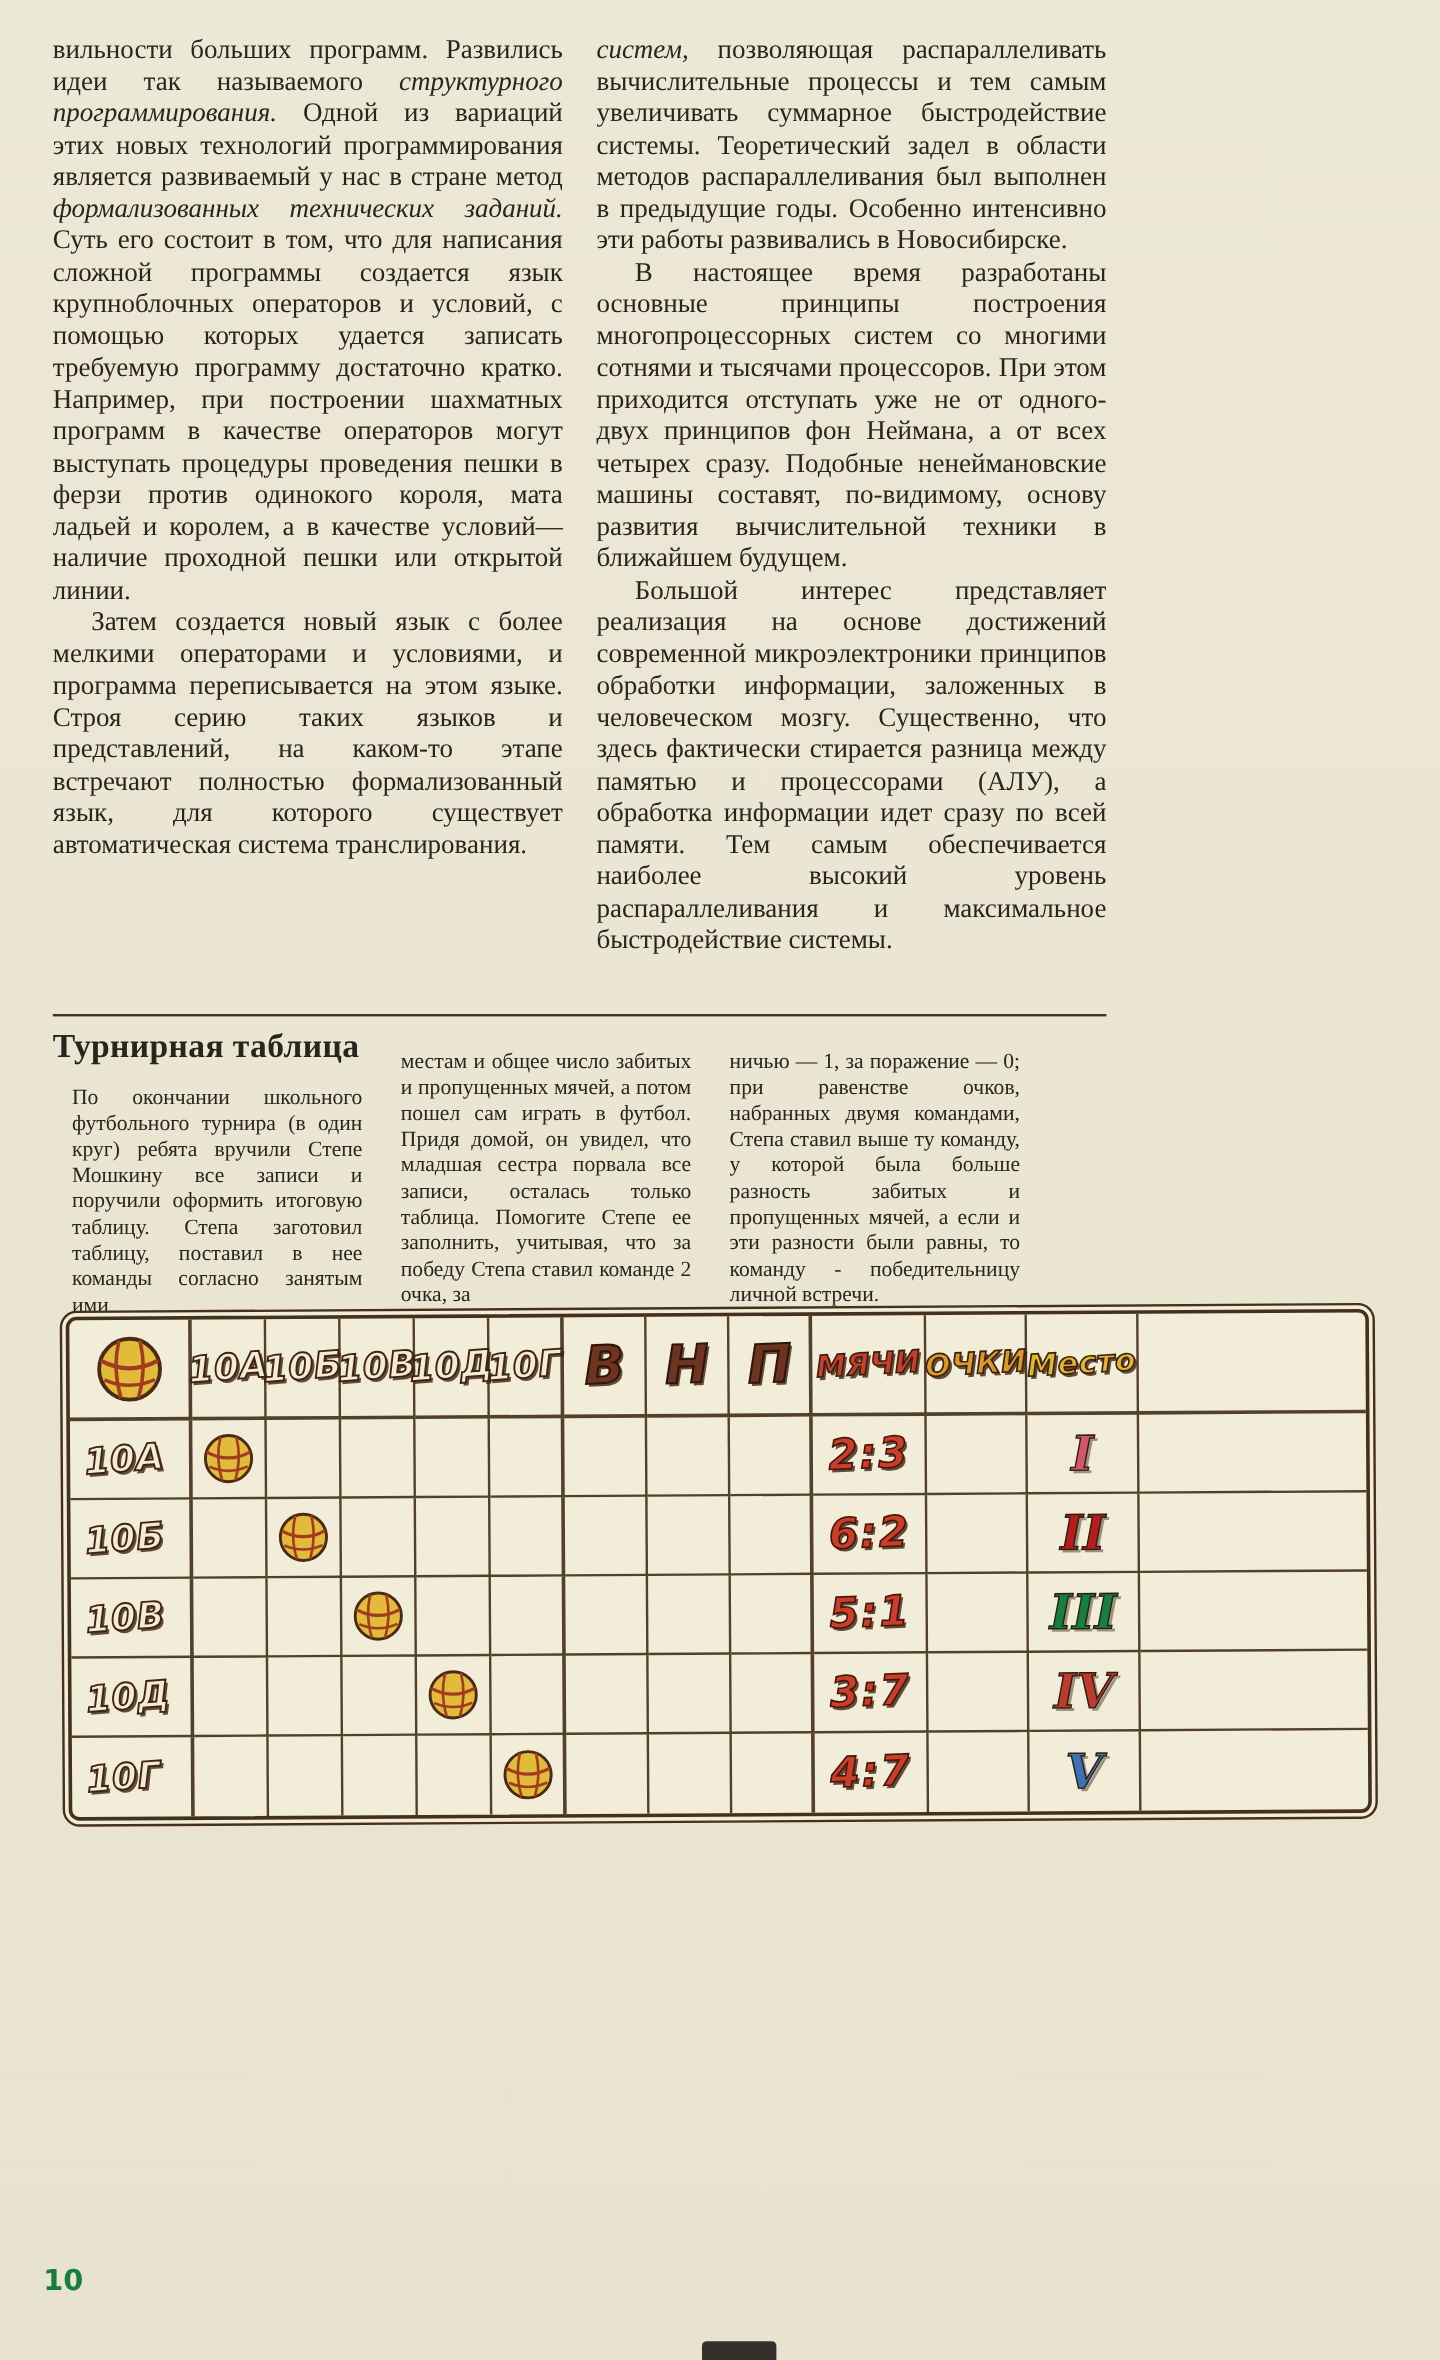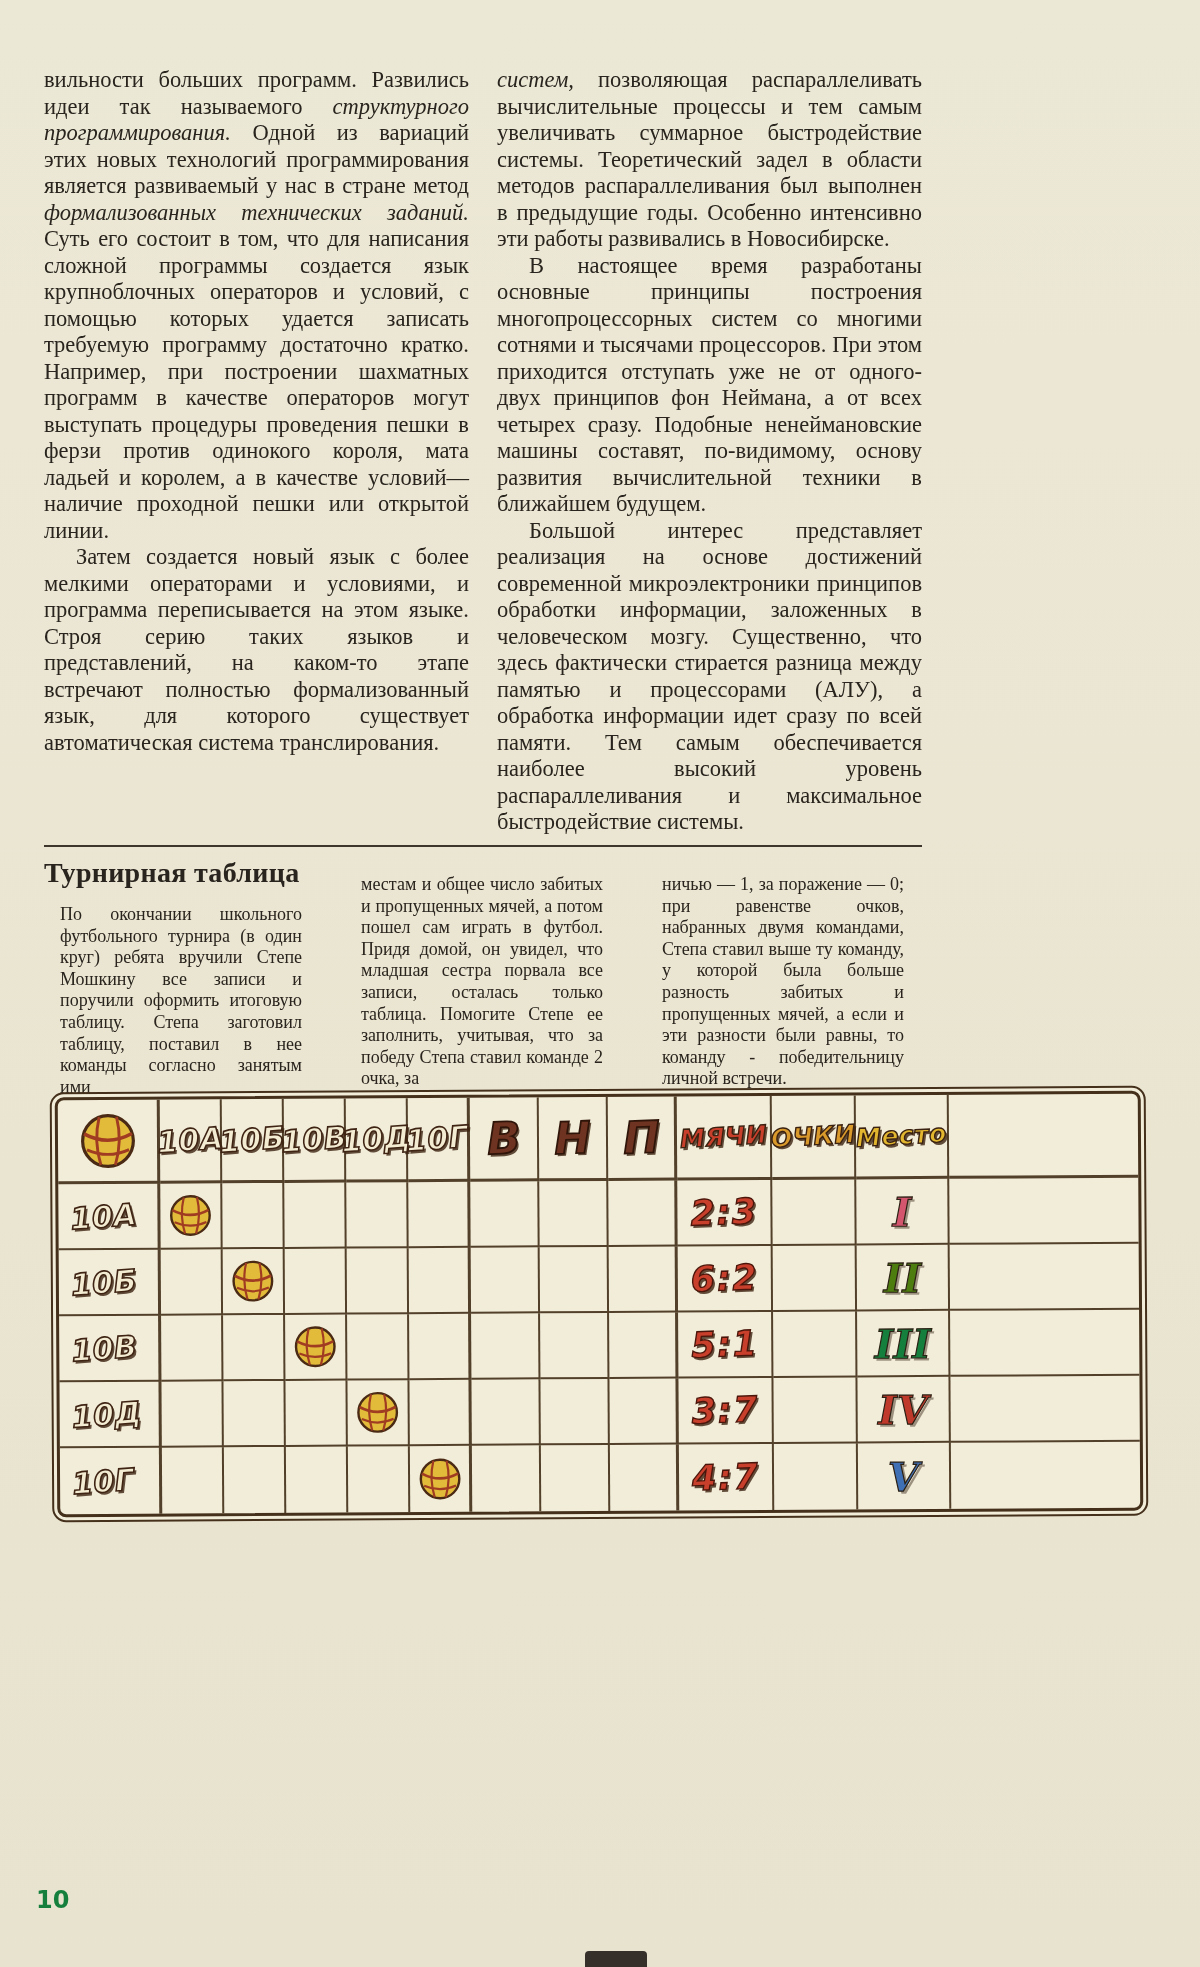--- a/index.html
+++ b/index.html
@@ -20,27 +20,27 @@
     font-family:"Liberation Serif","DejaVu Serif",serif;
     color:var(--ink);
     position:relative;overflow:hidden;
   }
   .page{position:absolute;inset:0;}
 
   
   .article{position:absolute;left:44px;top:28px;width:878px;display:flex;gap:28px;}
   .acol{width:425px;font-size:22.5px;line-height:26.5px;text-align:justify;}
   .acol p{margin:0;text-indent:32px;}
-  .acol p.noindent{text-indent:0;margin-top:39px;}
+  .acol p.noindent{text-indent:0;}
   .acol em{font-style:italic;}
 
   .divider{position:absolute;left:44px;top:845px;width:878px;height:2px;background:#3c362c;}
 
   
-  .puzzle{position:absolute;left:44px;top:858px;width:878px;display:flex;gap:27px;}
+  .puzzle{position:absolute;left:44px;top:858px;width:878px;display:flex;}
   .pcol{width:274px;font-size:18px;line-height:21.6px;text-align:justify;}
   .pcol p{margin:16px;}
   .puzzle-title{
     font-family:"Liberation Serif",serif;
     font-size:28px;font-weight:bold;letter-spacing:0.3px;
     margin:0 0 9px 0;line-height:30px;
   }
   .author{text-align:left;font-style:italic;font-size:18px;margin-top:8px;}
 
   
@@ -226,21 +226,21 @@
         <div class="cell"></div>
         <div class="cell sep"></div>
         <div class="cell"></div>
         <div class="cell"></div>
         <div class="cell sep"></div>
         <div class="cell">
           <span class="bubble score-label">6:2</span>
         </div>
         <div class="cell"></div>
         <div class="cell">
-          <span class="bubble place-label" style="color: #4d7c0f;">II</span>
+          <span class="bubble place-label" style="color: #b91c1c;">II</span>
         </div>
         <div class="cell tail"></div>
         <div class="cell teamcol sep">
           <span class="bubble team-label">10В</span>
         </div>
         <div class="cell"></div>
         <div class="cell"></div>
         <div class="cell">
           <svg width="44" height="44" viewBox="0 0 40 40">
             <circle cx="20" cy="20" r="17.5" fill="#e3bb3a" stroke="#4a2a14" stroke-width="2.2"></circle>

